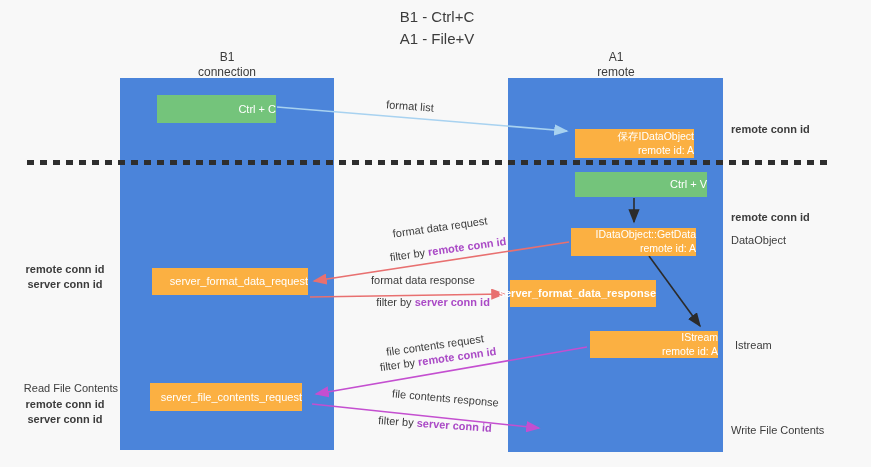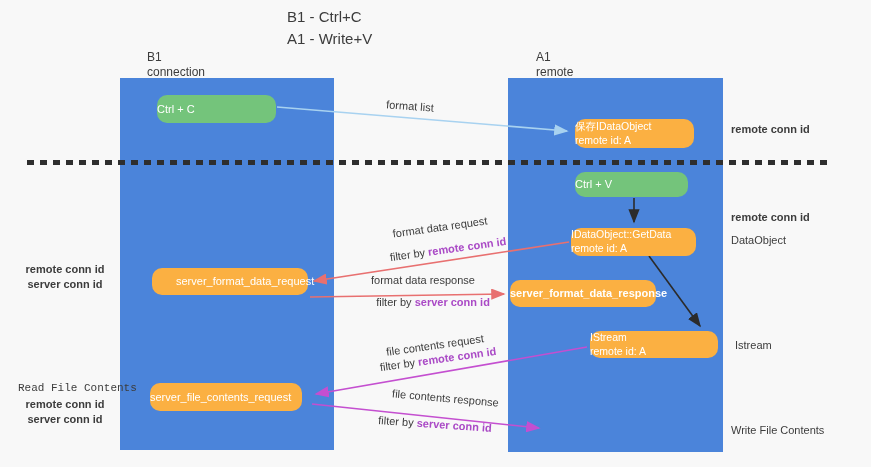--- a/index.html
+++ b/index.html
@@ -10,46 +10,46 @@
   #canvas {
     position: relative;
     width: 871px;
     height: 467px;
     background: #f8f8f8;
     overflow: hidden;
   }
   .abs { position: absolute; }
   .title {
     top: 6px; left: 287px; width: 300px;
-    text-align: left;
+    text-align: center;
     font-size: 15px; line-height: 1.45;
     color: #3c3c3c;
   }
   .lane-header {
     top: 50px; width: 160px;
+    text-align: center;
     font-size: 12px; line-height: 1.25;
     color: #3c3c3c;
   }
   .lane {
     top: 78px; background: #4b84da;
   }
   .lane-left  { left: 120px; width: 214px; height: 372px; }
   .lane-right { left: 508px; width: 215px; height: 374px; }
   .dashed-line {
     top: 160px; left: 27px; width: 803px; height: 5px;
     background: repeating-linear-gradient(to right, #2e2e2e 0 7px, transparent 7px 13px);
   }
   .node {
     display: flex; flex-direction: column;
-    align-items: flex-start; justify-content: center;
+    align-items: flex-end; justify-content: center;
     color: #ffffff;
     font-size: 11px; line-height: 1.3;
     text-align: center; white-space: nowrap;
     box-sizing: border-box;
-    border-radius: 10px;
   }
   .node.green  { background: #74c47b; }
   .node.orange { background: #fbb042; }
   .node.two-line { font-size: 10.5px; }
   .edge-label {
     font-size: 11px; color: #3c3c3c;
     white-space: nowrap; text-align: center;
     transform-origin: center center;
   }
   .purple { color: #aa4ac6; font-weight: bold; }
@@ -60,21 +60,21 @@
   .side-label.bold { font-weight: bold; }
   svg.overlay { position: absolute; top: 0; left: 0; pointer-events: none; }
 </style>
 </head>
 <body>
 
 <div id="canvas">
 
   <div class="abs title">
     <div>B1 - Ctrl+C</div>
-    <div>A1 - Write+V</div>
+    <div>A1 - File+V</div>
   </div>
 
   <div class="abs lane-header" style="left:147px;">
     <div>B1</div>
     <div>connection</div>
   </div>
   <div class="abs lane-header" style="left:536px;">
     <div>A1</div>
     <div>remote</div>
   </div>
@@ -105,26 +105,26 @@
     <line x1="569" y1="242" x2="314" y2="281" stroke="#e87070" stroke-width="1.6" marker-end="url(#m-red)"></line>
     <line x1="310" y1="297" x2="504" y2="294" stroke="#e87070" stroke-width="1.6" marker-end="url(#m-red)"></line>
     <line x1="587" y1="347" x2="316" y2="394" stroke="#c44fd0" stroke-width="1.6" marker-end="url(#m-magenta)"></line>
     <line x1="312" y1="404" x2="539" y2="428" stroke="#c44fd0" stroke-width="1.6" marker-end="url(#m-magenta)"></line>
   </svg>
 
   <div class="abs node green" style="left:157px; top:95px; width:119px; height:28px;">
     <span>Ctrl + C</span>
   </div>
 
-  <div class="abs node orange two-line" style="left:575px; top:119px; width:119px; height:29px;">
+  <div class="abs node orange two-line" style="left:575px; top:129px; width:119px; height:29px;">
     <span>保存IDataObject</span>
     <span>remote id: A</span>
   </div>
 
-  <div class="abs node green" style="left:575px; top:172px; width:113px; height:25px;">
+  <div class="abs node green" style="left:575px; top:172px; width:132px; height:25px;">
     <span>Ctrl + V</span>
   </div>
 
   <div class="abs node orange two-line" style="left:571px; top:228px; width:125px; height:28px;">
     <span>IDataObject::GetData</span>
     <span>remote id: A</span>
   </div>
 
   <div class="abs node orange" style="left:152px; top:268px; width:156px; height:27px;padding-left:24px;">
     <span>server_format_data_request</span>
@@ -162,21 +162,21 @@
   </div>
 
   <div class="abs edge-label" style="left:388px; top:392px; width:115px; transform:rotate(5deg);">file contents response</div>
   <div class="abs edge-label" style="left:375px; top:418px; width:120px; transform:rotate(4deg);">
     <span>filter by </span><span class="purple">server conn id</span>
   </div>
 
   <div class="abs side-label bold purple" style="left:20px; top:263px; width:90px; text-align:center;">remote conn id</div>
   <div class="abs side-label bold greentxt" style="left:20px; top:278px; width:90px; text-align:center;">server conn id</div>
 
-  <div class="abs side-label" style="left:18px; top:382px; width:100px; text-align:left;font-family:Liberation Mono, monospace;">Read File Contents</div>
+  <div class="abs side-label" style="left:18px; top:382px; width:100px; text-align:right;">Read File Contents</div>
   <div class="abs side-label bold purple" style="left:20px; top:398px; width:90px; text-align:center;">remote conn id</div>
   <div class="abs side-label bold greentxt" style="left:20px; top:413px; width:90px; text-align:center;">server conn id</div>
 
   <div class="abs side-label bold purple" style="left:731px; top:123px;">remote conn id</div>
   <div class="abs side-label bold purple" style="left:731px; top:211px;">remote conn id</div>
   <div class="abs side-label" style="left:731px; top:234px;">DataObject</div>
   <div class="abs side-label" style="left:735px; top:339px;">Istream</div>
   <div class="abs side-label" style="left:731px; top:424px;">Write File Contents</div>
 
 </div>

